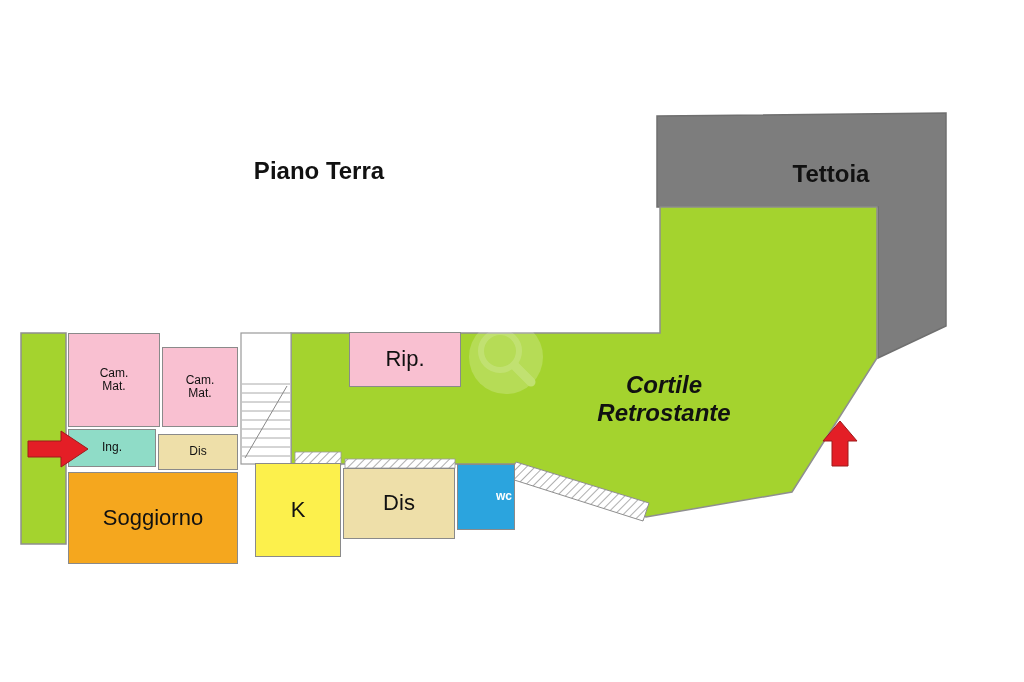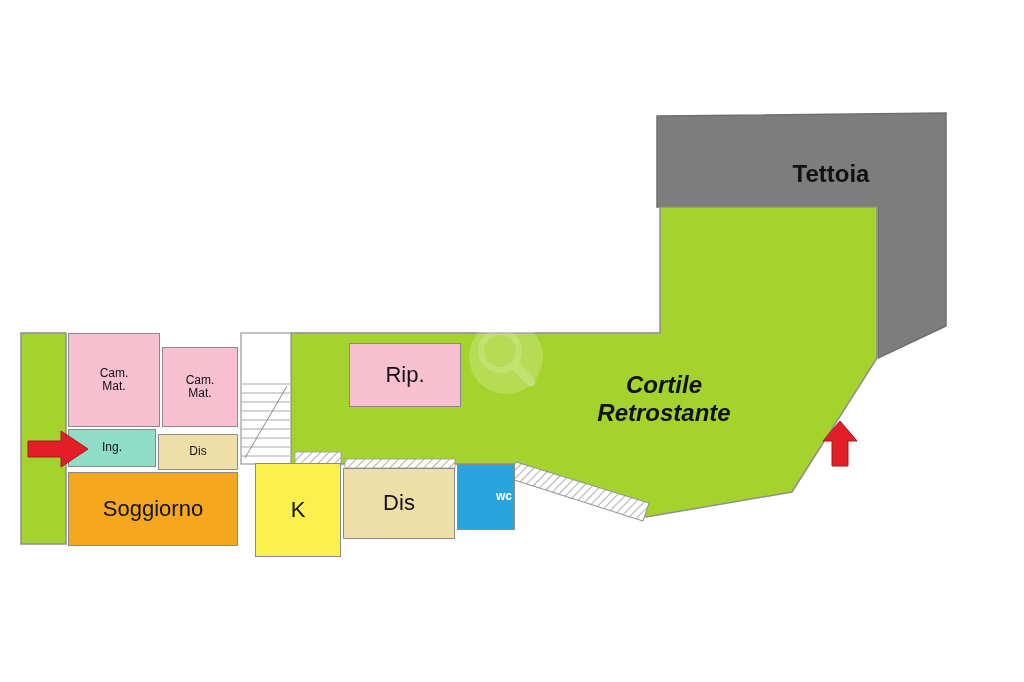--- a/index.html
+++ b/index.html
@@ -22,25 +22,25 @@
     white-space:pre-line;text-align:center;line-height:1.12;
     font-size:12px;color:#111;
   }
   .fs22 .room-label{font-size:22px;}
   .room-wc .room-label{color:#ffffff;font-weight:600;}
   
   .r-cam1{left:68px;top:333px;width:92px;height:94px;}
   .r-cam2{left:162px;top:347px;width:76px;height:80px;}
   .r-ing{left:68px;top:429px;width:88px;height:38px;}
   .r-dis1{left:158px;top:434px;width:80px;height:36px;}
-  .r-sogg{left:68px;top:472px;width:170px;height:74px;}
+  .r-sogg{left:68px;top:472px;width:170px;height:92px;}
   .r-k{left:255px;top:463px;width:86px;height:94px;}
   .r-dis2{left:343px;top:468px;width:112px;height:71px;}
   .r-wc{left:457px;top:464px;width:58px;height:66px;padding-left:36px;}
-  .r-rip{left:349px;top:343px;width:112px;height:64px;}
+  .r-rip{left:349px;top:332px;width:112px;height:55px;}
 </style>
 </head>
 <body>
 
 <div class="canvas">
 
   <svg class="layer" width="1024" height="682" viewBox="0 0 1024 682">
     <defs>
       <pattern id="hatch" width="6" height="6" patternUnits="userSpaceOnUse" patternTransform="rotate(45)">
         <rect width="6" height="6" fill="#ffffff"></rect>
@@ -97,20 +97,21 @@
   <div class="room r-dis2 fs22" style="background: rgb(238, 223, 169);">
     <span class="room-label">Dis</span>
   </div>
   <div class="room r-wc room-wc" style="background: rgb(43, 164, 222);">
     <span class="room-label">wc</span>
   </div>
   <div class="room r-rip fs22" style="background: rgb(249, 192, 209);">
     <span class="room-label">Rip.</span>
   </div>
 
+  <div class="label title" style="left:319px;top:171px;">Piano Terra</div>
   <div class="label" style="left:831px;top:174px;">Tettoia</div>
   <div class="label" style="left:664px;top:399px;font-style:italic;">Cortile
 Retrostante</div>
 
   <svg class="layer" width="1024" height="682" viewBox="0 0 1024 682" style="pointer-events:none;">
     <g opacity="0.32">
       <circle cx="506" cy="357" r="37" fill="#ffffff" opacity="0.6"></circle>
       <circle cx="500" cy="351" r="19" fill="none" stroke="#ffffff" stroke-width="6"></circle>
       <line x1="515" y1="366" x2="531" y2="382" stroke="#ffffff" stroke-width="9" stroke-linecap="round"></line>
     </g>

